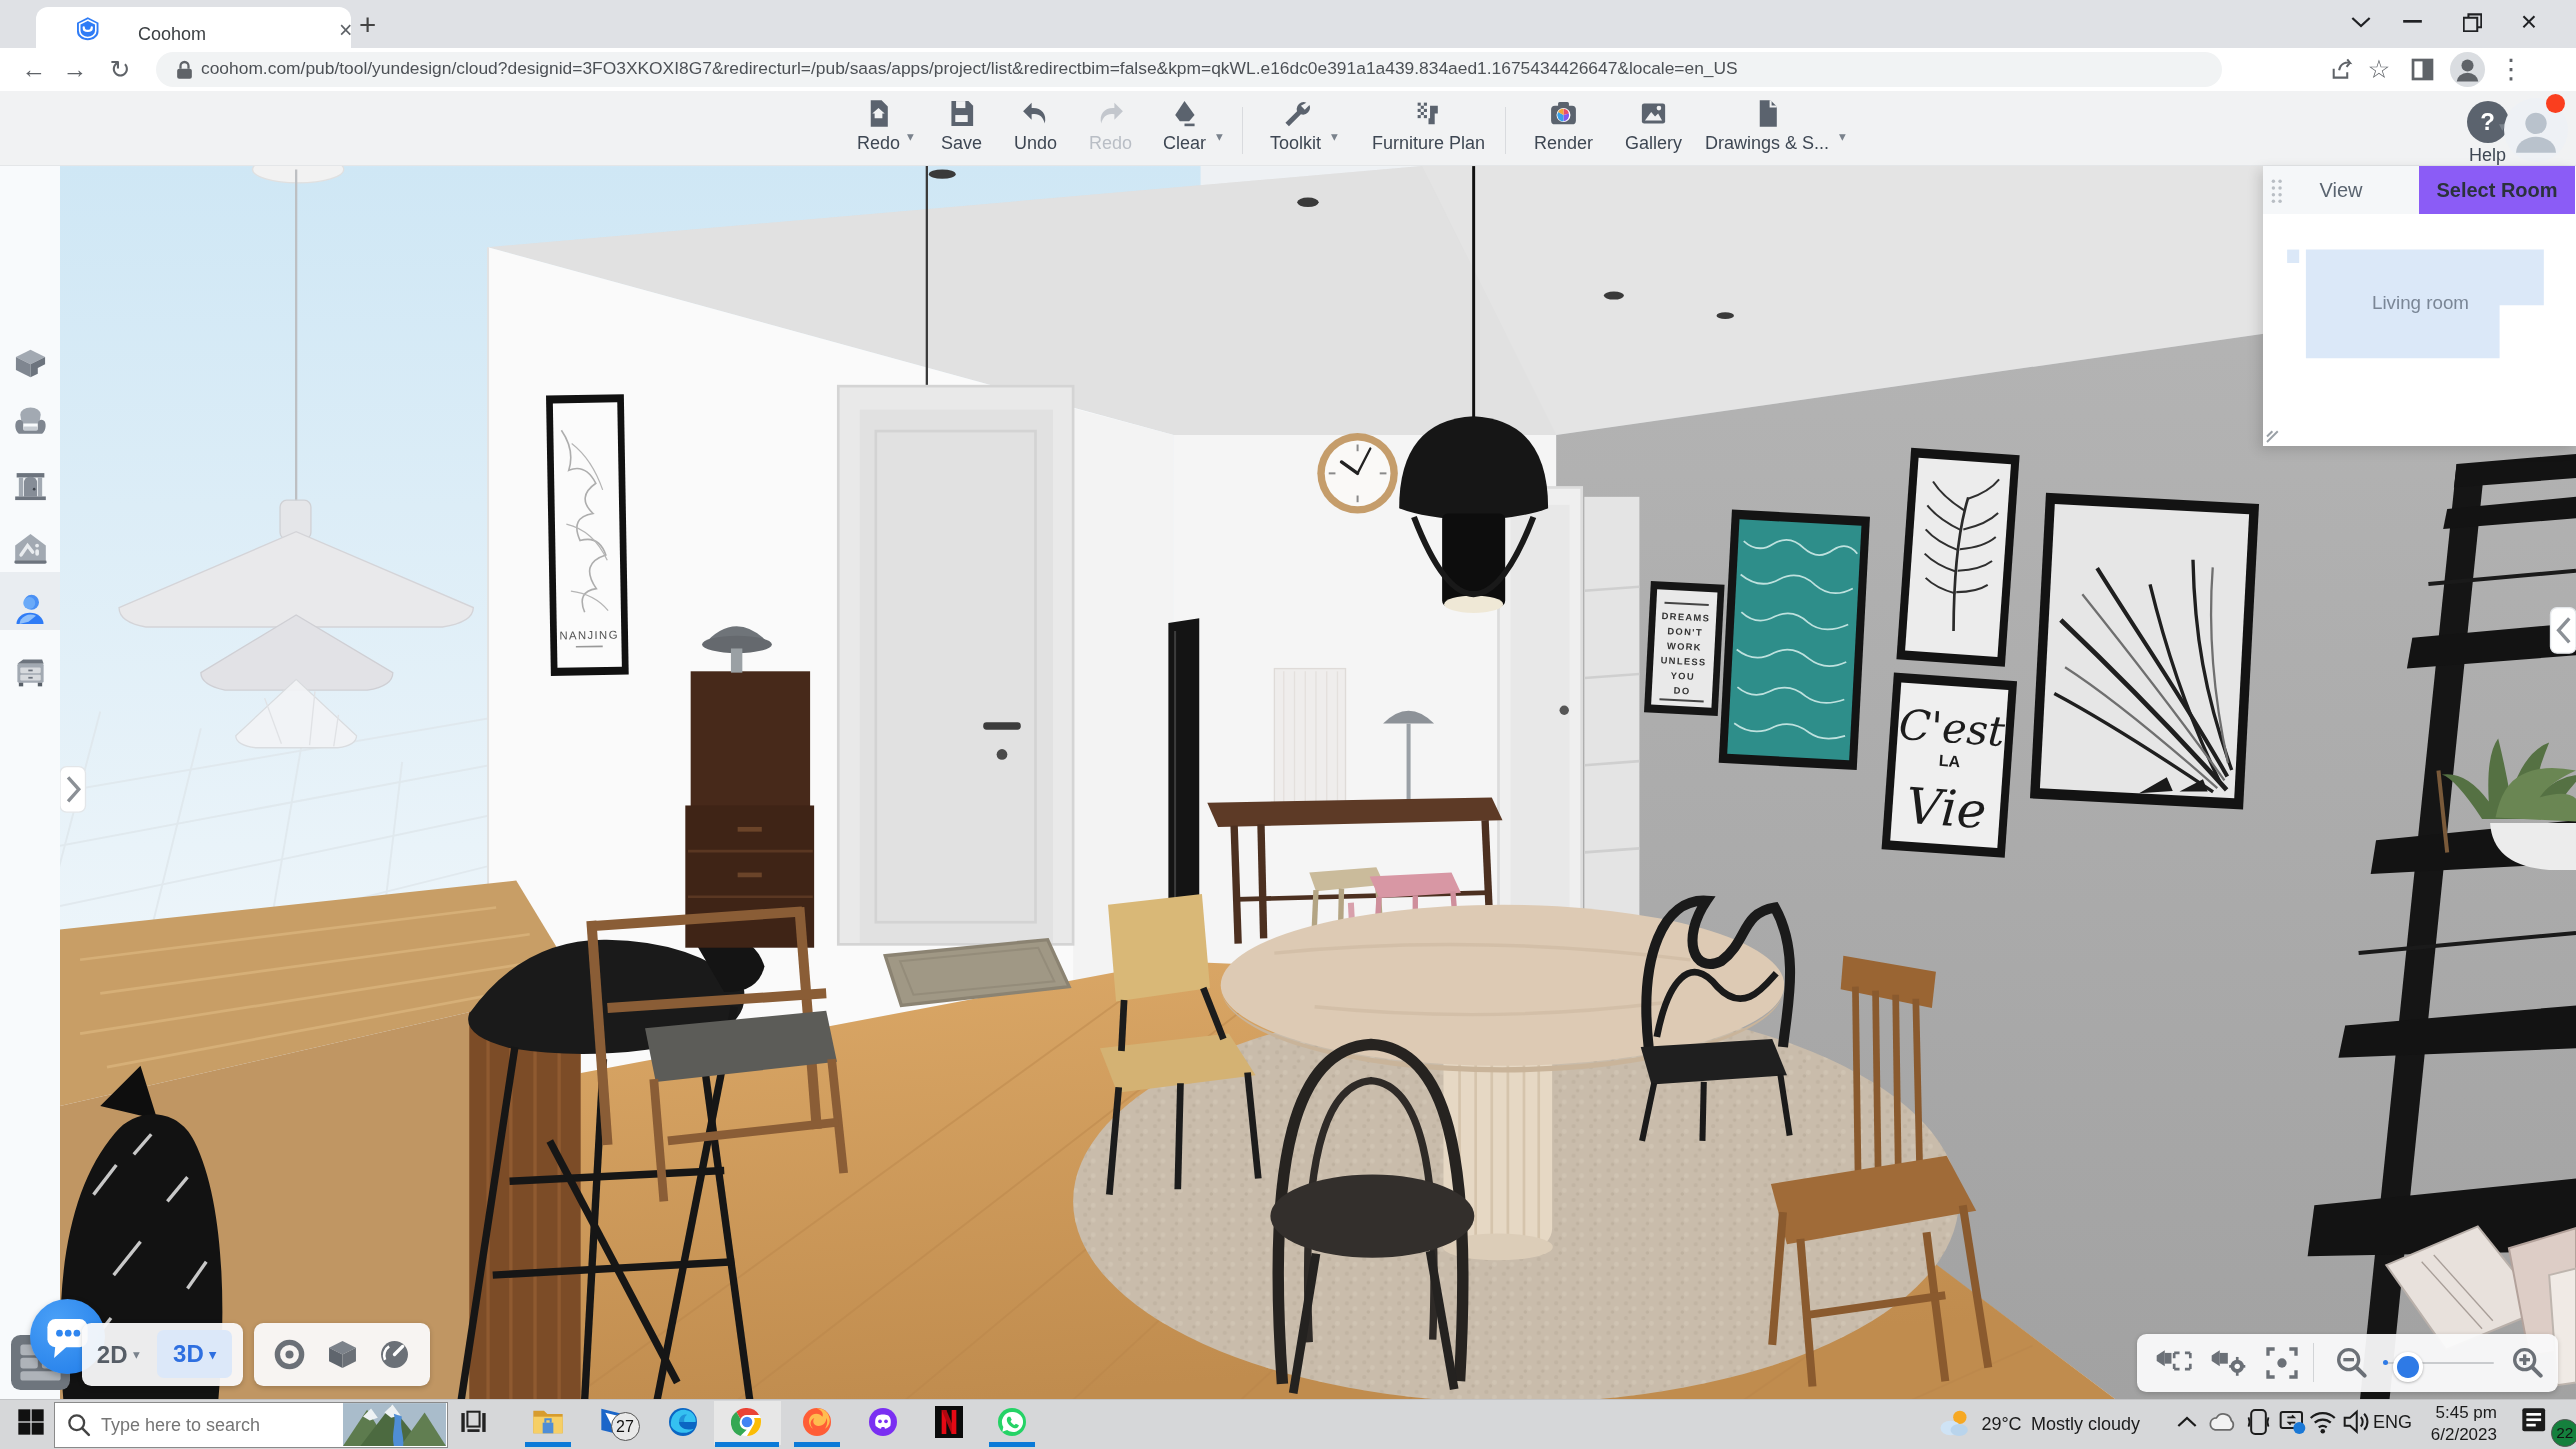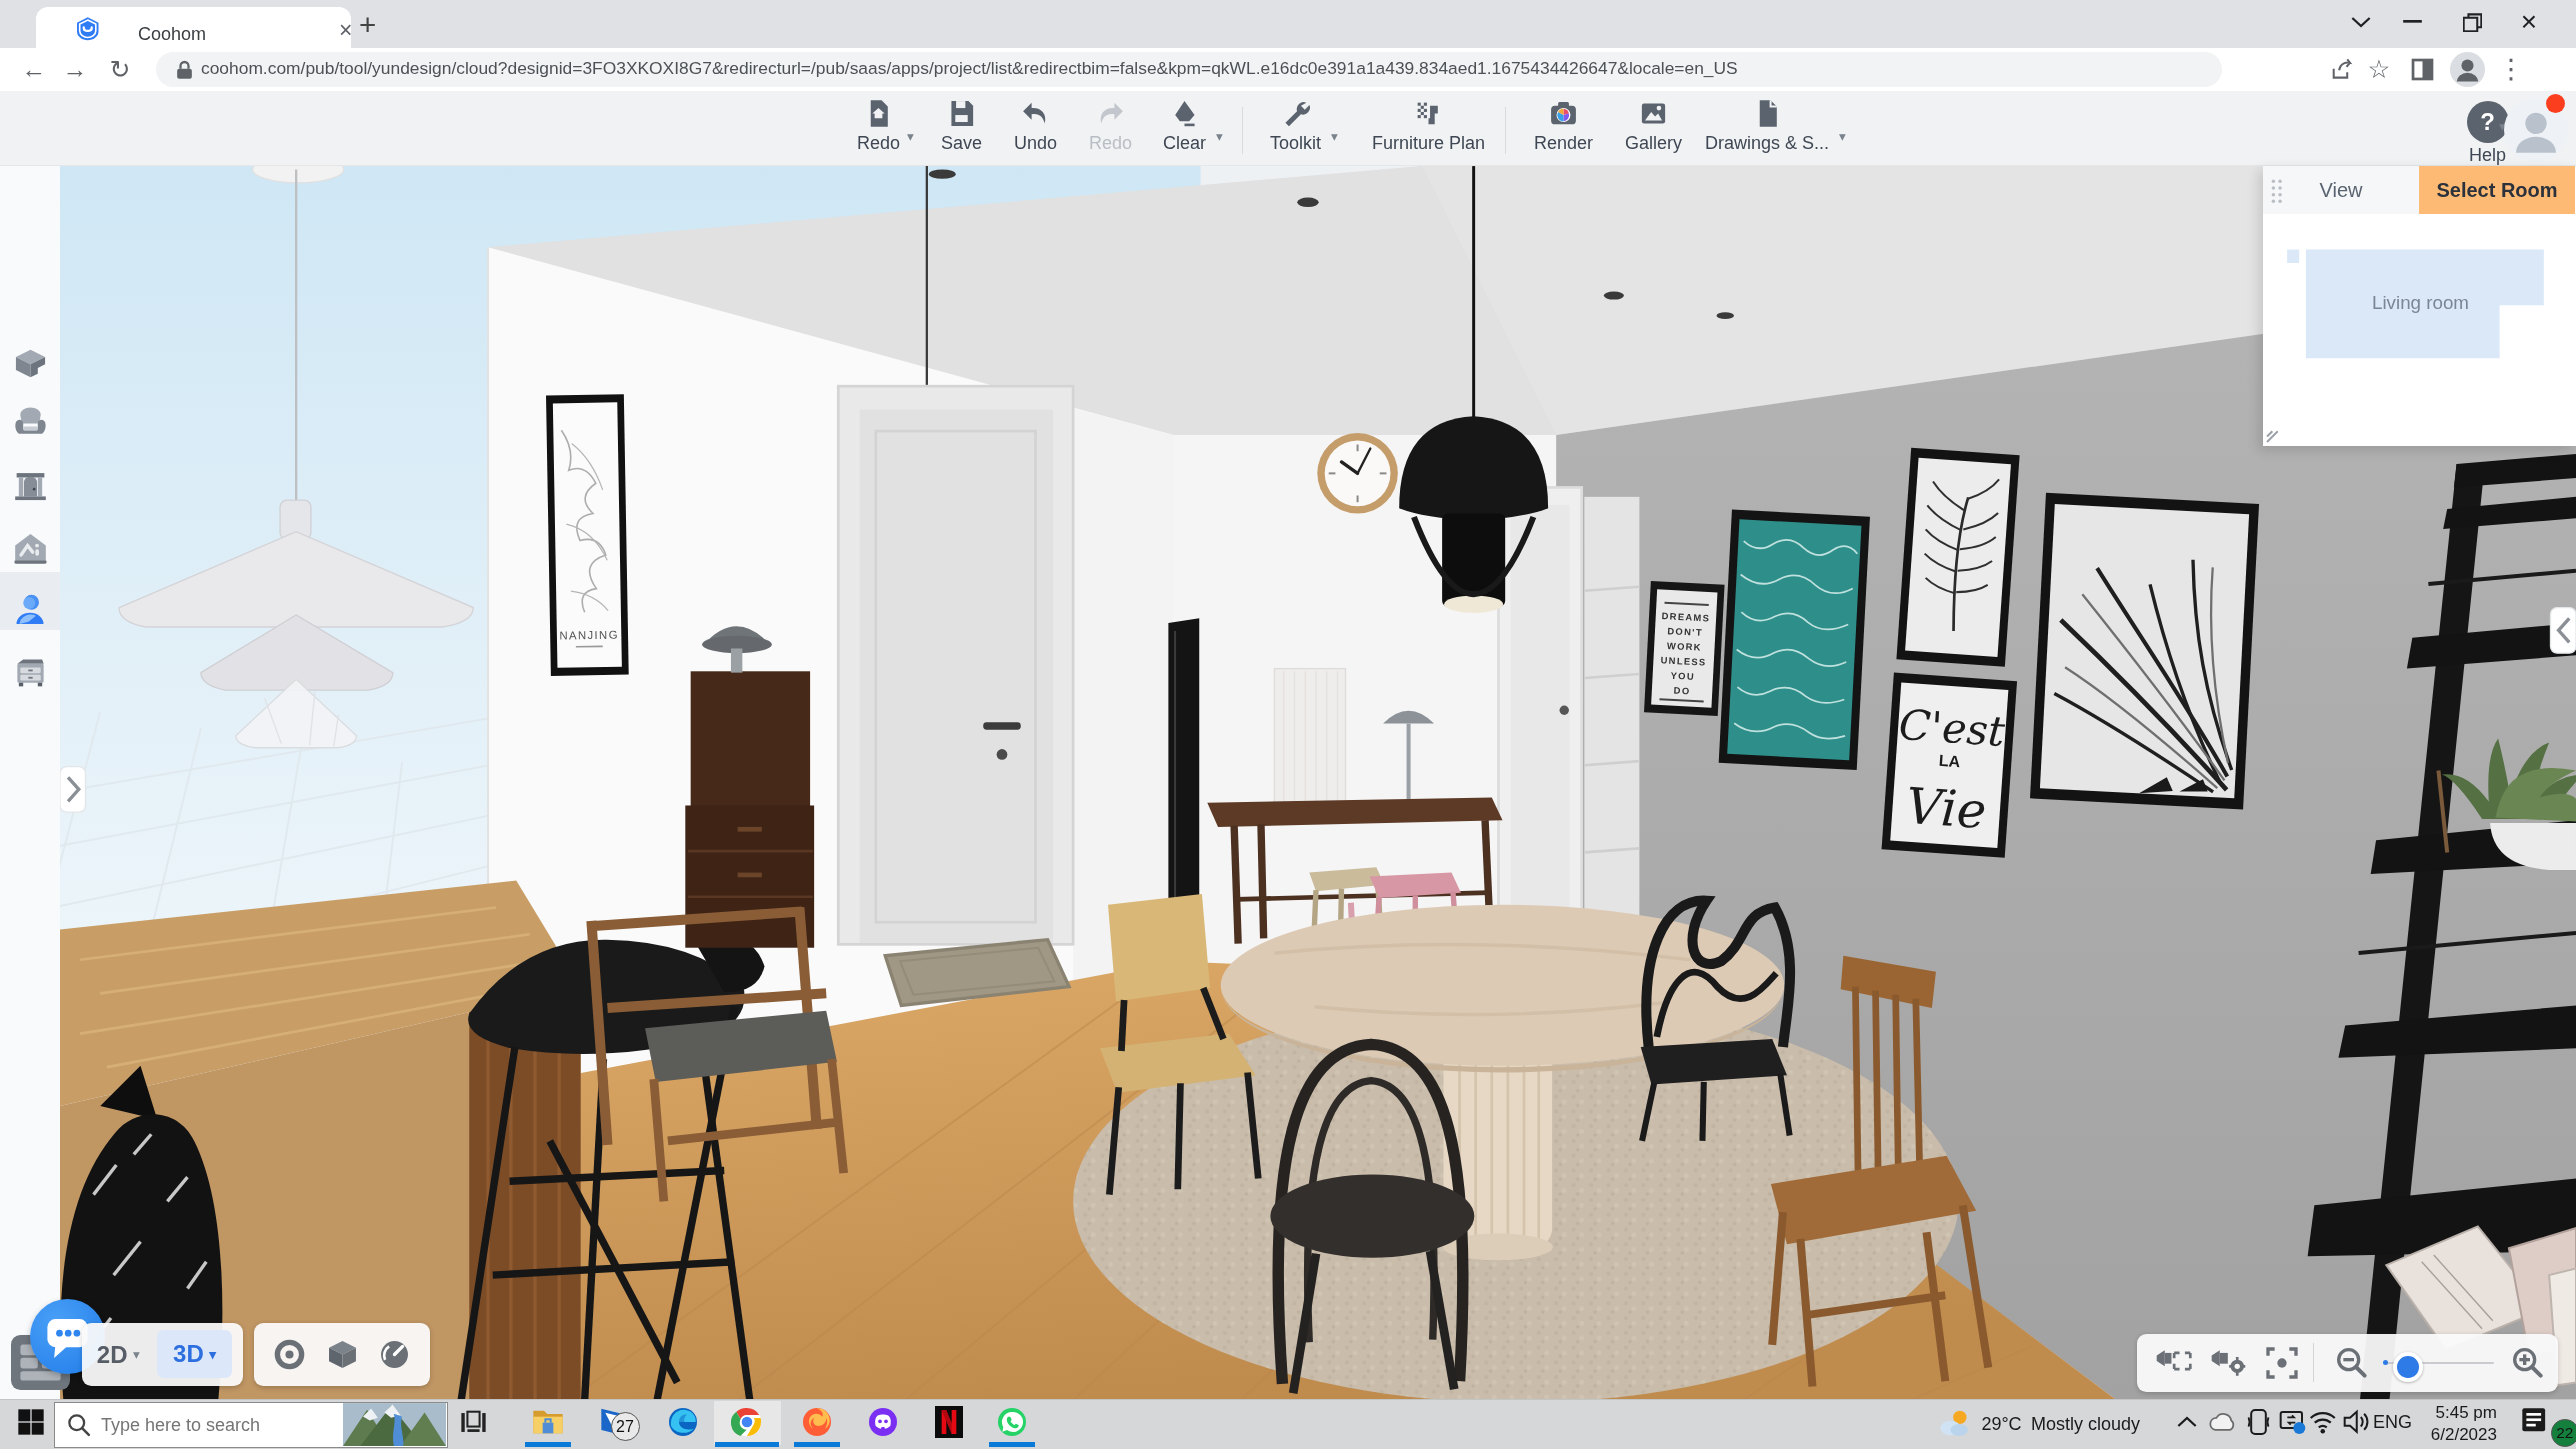--- a/index.html
+++ b/index.html
@@ -29,21 +29,21 @@
   .caret{font-size:13.4px;color:#7a828c;}
   
   .sidebar{left:0;top:166px;width:60px;height:1234px;background:#f8fafc;border-right:0.7px solid #eef1f4;}
   .sideitem{left:9.4px;width:42px;height:42px;display:flex;align-items:center;justify-content:center;}
   .sidehl{left:0;width:60px;height:58px;background:#e9edf1;}
   
   .rpanel{left:2263px;top:166px;width:313px;height:280px;background:#fff;
     box-shadow:-4px 4px 12px rgba(0,0,0,.14);}
   .rtab{top:0;height:48px;width:156px;display:flex;align-items:center;justify-content:center;font-size:20px;}
   .rtab.inact{left:0;background:#f5f7f9;color:#5a6470;text-align:center;}
-  .rtab.act{left:156px;background:#fdba74;color:#2b323c;font-weight:bold;}
+  .rtab.act{left:156px;background:#8b5cf6;color:#2b323c;font-weight:bold;}
   
   .pill{background:rgba(250,250,251,.94);border-radius:9.4px;box-shadow:0 1.3px 5.4px rgba(0,0,0,.18);}
   .chip3d{background:#dce8f9;border-radius:6.7px;color:#2e6fe0;font-weight:bold;}
   .modetxt{font-size:24px;font-weight:bold;color:#565d66;}
   
   .taskbar{left:0;top:1399px;width:2576px;height:50px;background:#d6d7d9;border-top:0.7px solid #c3c4c6;}
   .tb-ic{top:1399px;width:62px;height:46px;display:flex;align-items:center;justify-content:center;}
   .tb-under{top:1442px;height:4.7px;background:#0a7ad8;}
   .traytxt{font-size:18px;color:#1b1b1b;}
   .search{left:54px;top:1402px;width:392px;height:44px;background:#fff;border:0.7px solid #8a8a8a;}

